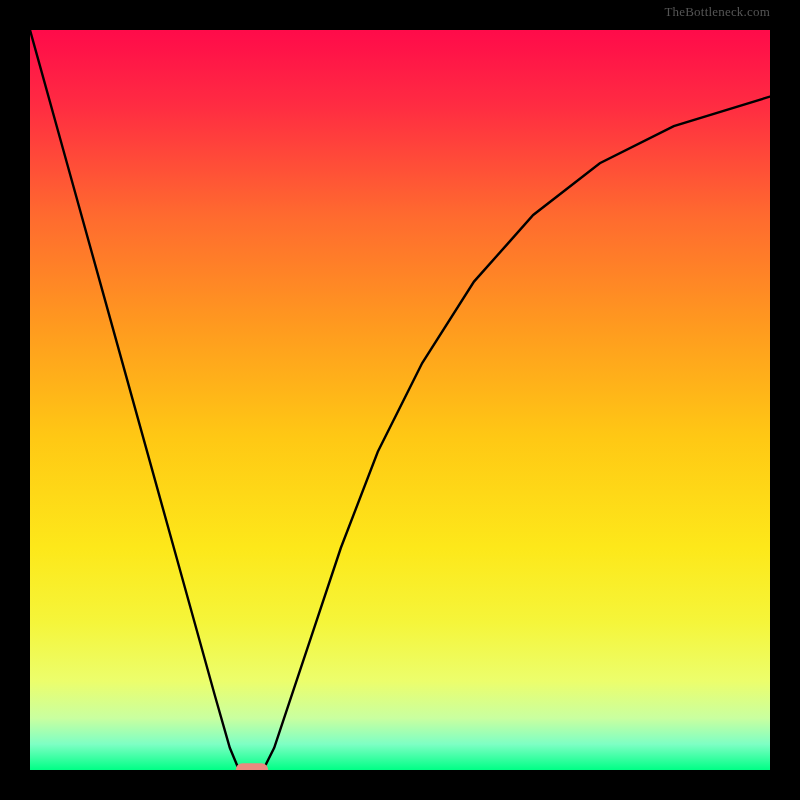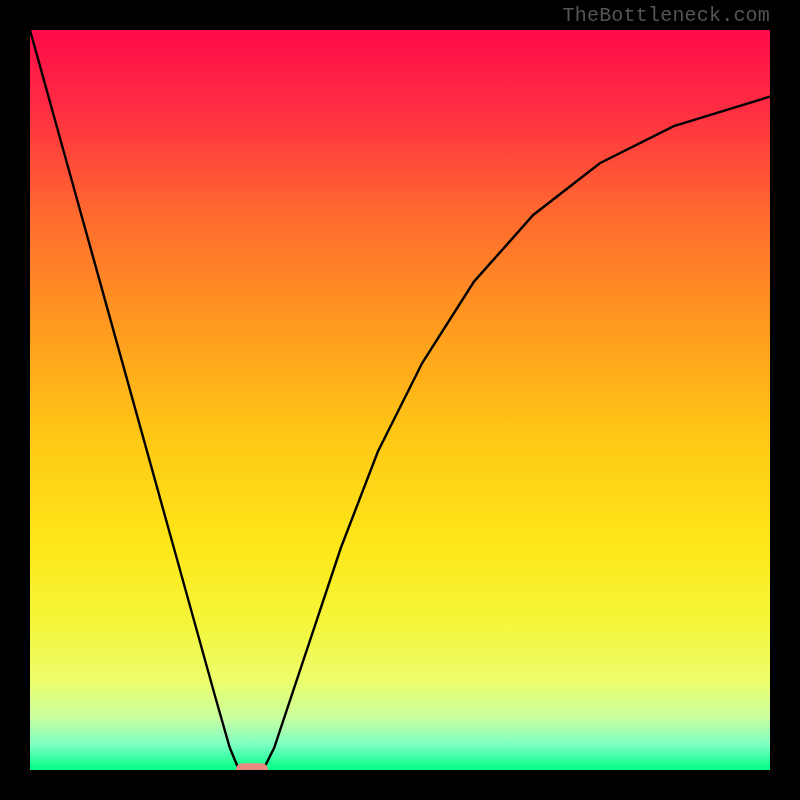--- a/index.html
+++ b/index.html
@@ -24,24 +24,24 @@
     left: 0;
     top: 0;
     width: 740px;
     height: 740px;
   }
   .watermark {
     position: absolute;
     top: 4px;
     right: 30px;
     color: #555;
-    font-size: 20px;
+    font-size: 13px;
     letter-spacing: 0.2px;
     font-weight: 500;
-    font-family: Liberation Mono, monospace;
+    font-family: Liberation Serif, serif;
   }
   svg { display: block; }
 </style>
 </head>
 <body>
 
 <div class="frame">
   <svg class="plot" viewBox="0 0 740 740" preserveAspectRatio="none">
     <defs>
       <linearGradient id="bg-grad" x1="0" y1="0" x2="0" y2="1">

